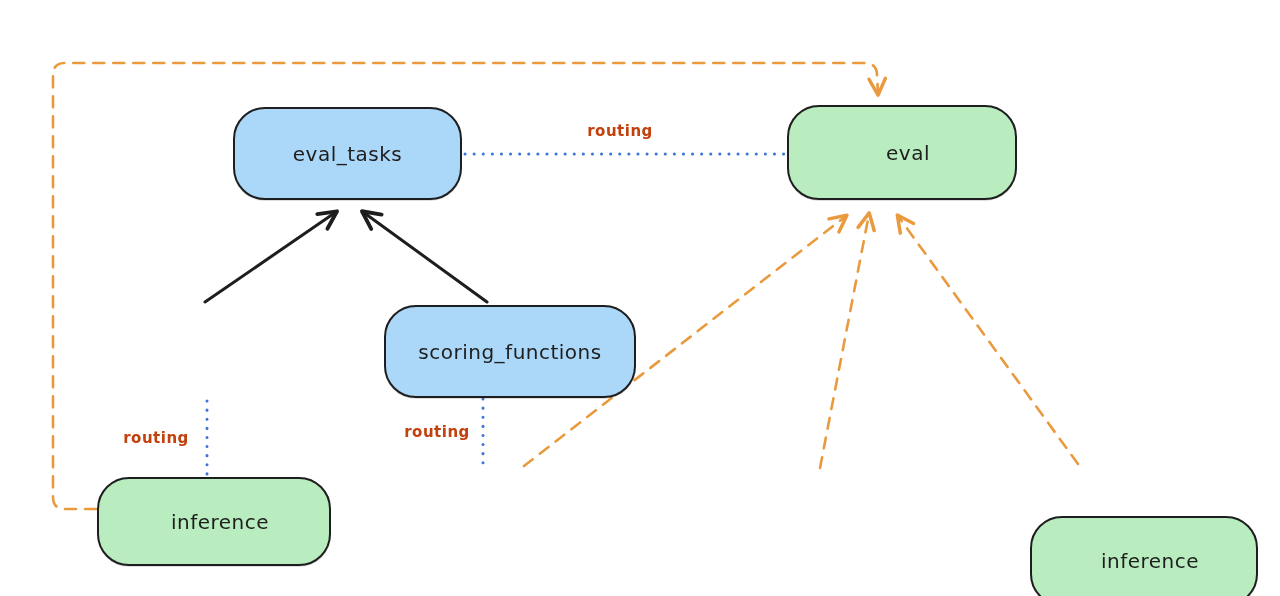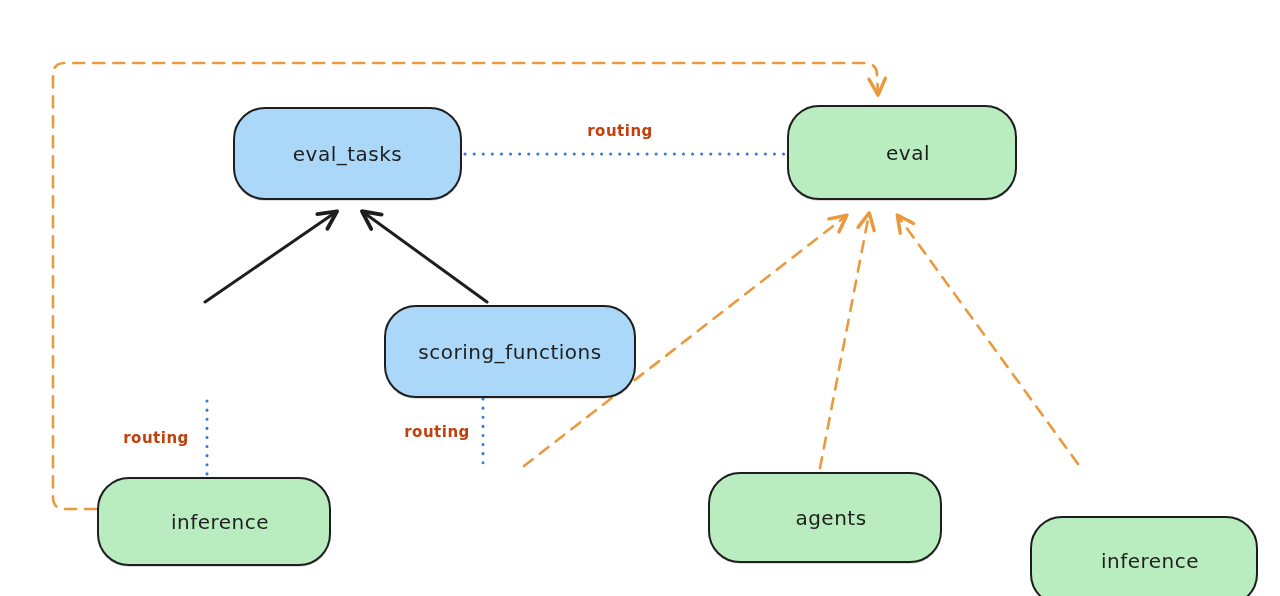--- a/index.html
+++ b/index.html
@@ -72,23 +72,20 @@
 
   <div class="node blue" style="left:384px;top:305px;width:252px;height:93px;">
     <span>scoring_functions</span>
   </div>
 
   <div class="node green" style="left:97px;top:477px;width:234px;height:89px;">
     <span>inference</span>
   </div>
 
 
-  <div class="node green" style="left:708px;top:472px;width:234px;height:91px;">
-    <span>agents</span>
-  </div>
 
   <div class="node green" style="left:1030px;top:468px;width:228px;height:90px;margin-top:48px;">
     <span>inference</span>
   </div>
 
   <div class="edge-label" style="left:620px;top:131px;">routing</div>
 
   <div class="edge-label" style="left:156px;top:438px;">routing</div>
 
   <div class="edge-label" style="left:437px;top:432px;">routing</div>

